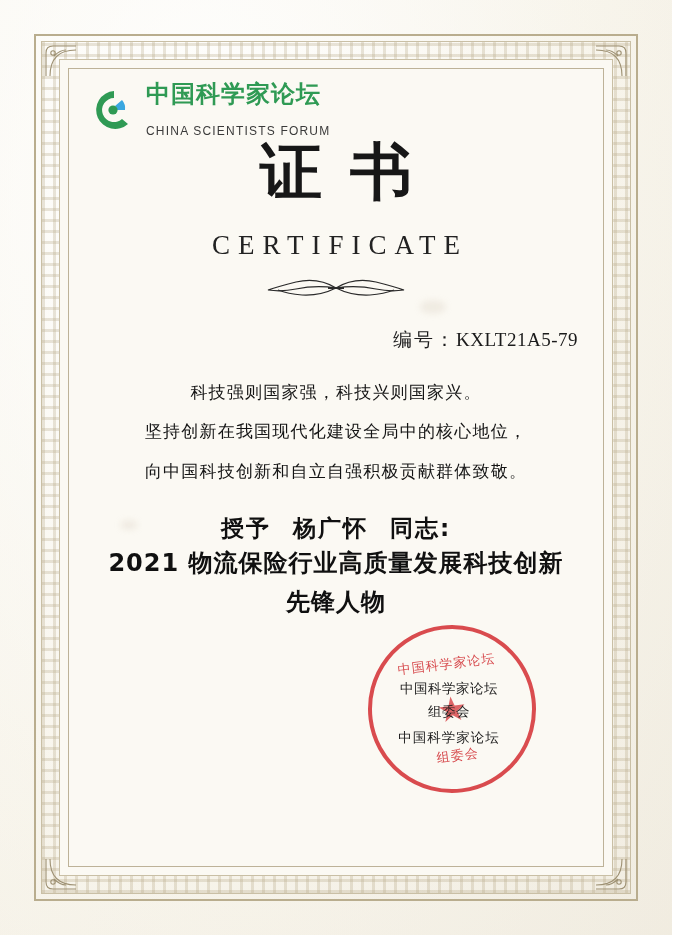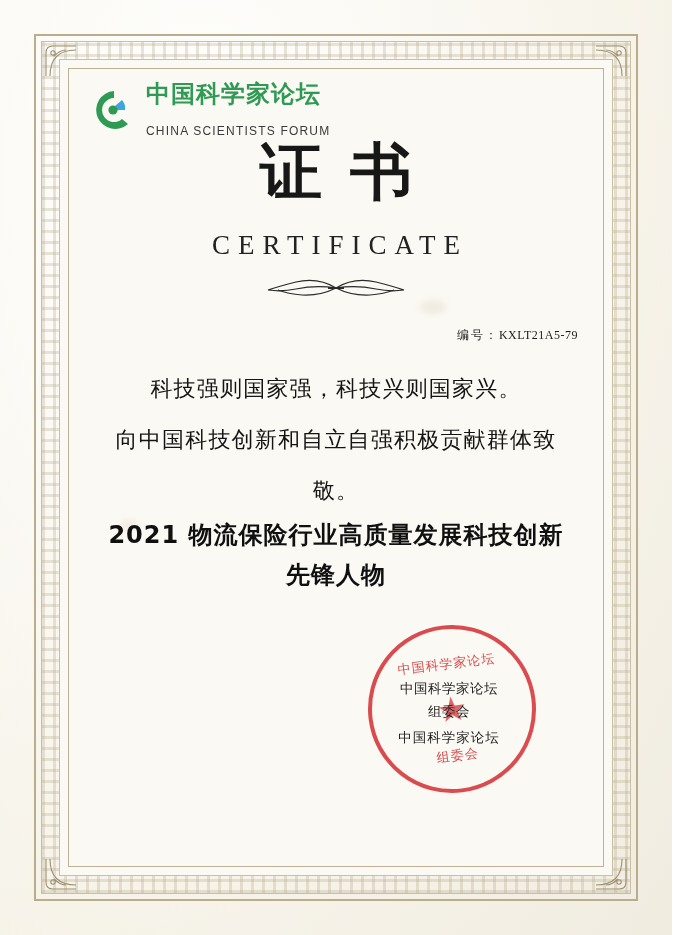--- a/index.html
+++ b/index.html
@@ -155,35 +155,35 @@
     color: #2a2a2a;
   }
   .divider svg { width: 240px; height: 26px; display: block; }
 
   
   .serial {
     margin-top: 26px;
     text-align: right;
     padding-right: 14px;
     font-family: "Liberation Serif", serif;
-    font-size: 12px;
+    font-size: 19px;
     color: #1b1b1b;
     letter-spacing: 0.5px;
   }
   .serial .serial-label { letter-spacing: 2px; }
 
   
   .body-lines {
     margin-top: 20px;
     padding: 0 16px;
   }
   .body-line {
     text-align: center;
     font-family: "DejaVu Sans", sans-serif;
-    font-size: 22px;
+    font-size: 17px;
     color: #141414;
     letter-spacing: 1.2px;
     line-height: 2.3;
   }
 
   
   .award-to {
     margin-top: 22px;
     text-align: center;
     font-family: "DejaVu Sans", sans-serif;
@@ -355,23 +355,29 @@
         <path d="M112 13 h16" stroke-width="2"></path>
       </svg>
     </div>
 
     <div class="serial">
       <span class="serial-label">编号：</span><span>KXLT21A5-79</span>
     </div>
 
     <div class="body-lines">
       <div class="body-line">科技强则国家强，科技兴则国家兴。</div>
+      <div class="body-line">坚持创新在我国现代化建设全局中的核心地位，</div>
       <div class="body-line">向中国科技创新和自立自强积极贡献群体致敬。</div>
     </div>
 
+    <div class="award-to">
+      <span>授予</span>
+      <span class="name">杨广怀</span>
+      <span>同志:</span>
+    </div>
 
     <div class="award-title">
       <div>2021 物流保险行业高质量发展科技创新</div>
       <div>先锋人物</div>
     </div>
 
     <div class="seal-area">
       <div class="seal">
         <div class="seal-text-top">中国科学家论坛</div>
         <div class="seal-inner-star">★</div>

